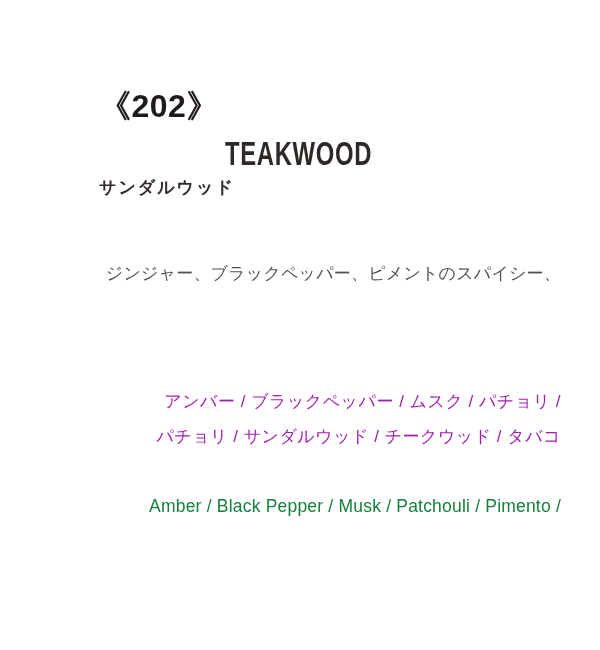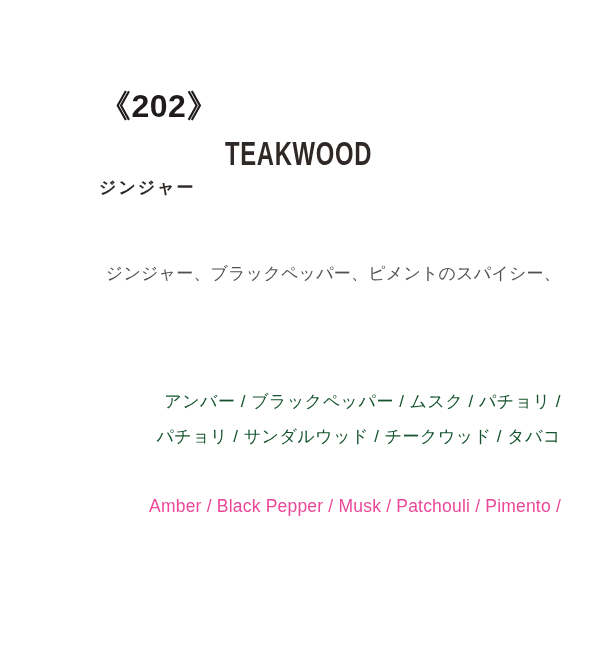--- a/index.html
+++ b/index.html
@@ -58,46 +58,46 @@
     line-height: 33px;
     font-weight: 400;
     color: #55504e;
     letter-spacing: 0.2px;
   }
   .notes-jp {
     margin: 94px 0 0 0;
     font-size: 17px;
     line-height: 35px;
     font-weight: 400;
-    color: #14532d;
+    color: #a21caf;
     letter-spacing: 0.5px;
   }
   .notes-en {
     margin: 36px 0 0 0;
     font-size: 17.5px;
     line-height: 33px;
     font-weight: 400;
-    color: #ec4899;
+    color: #15803d;
     letter-spacing: 0.2px;
   }
   .line { display: block; text-align: right; }
 </style>
 </head>
 <body>
 
 <div class="page">
   <div class="content">
 
     <h1 class="product-number">《202》</h1>
 
     <h2 class="product-name-en">
       <span class="condensed">TEAKWOOD</span>
     </h2>
 
-    <h3 class="product-name-jp">ジンジャー</h3>
+    <h3 class="product-name-jp">サンダルウッド</h3>
 
     <p class="description-jp">
       <span class="line">ジンジャー、ブラックペッパー、ピメントのスパイシー、</span>
     </p>
 
     <p class="notes-jp">
       <span class="line">アンバー / ブラックペッパー / ムスク / パチョリ /</span>
       <span class="line">パチョリ / サンダルウッド / チークウッド / タバコ</span>
     </p>
 

